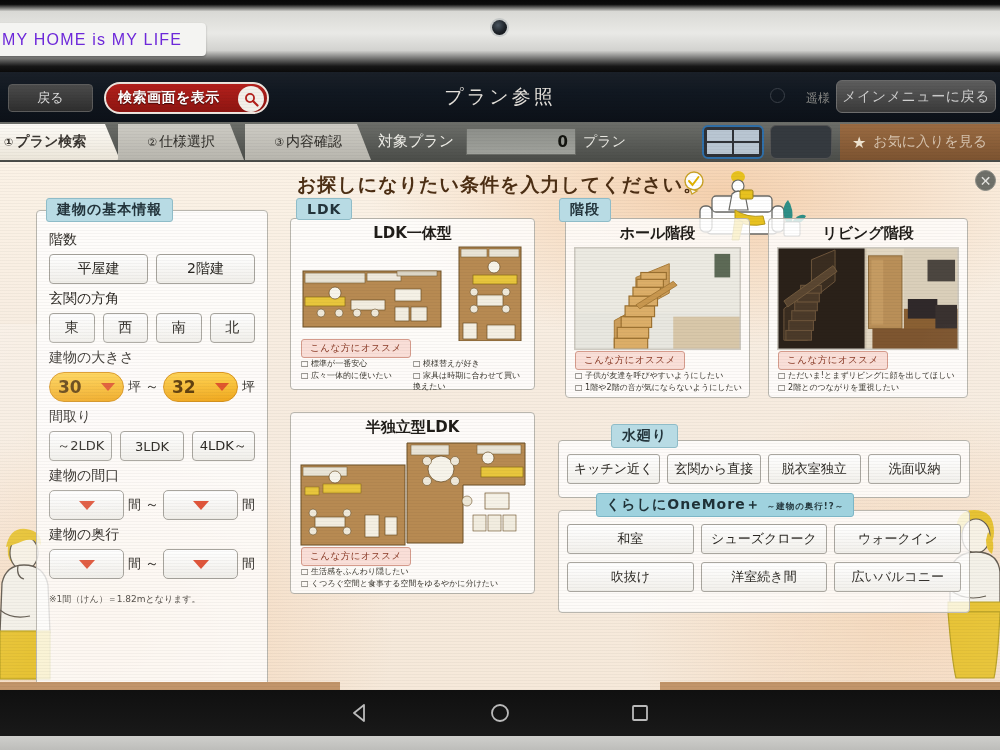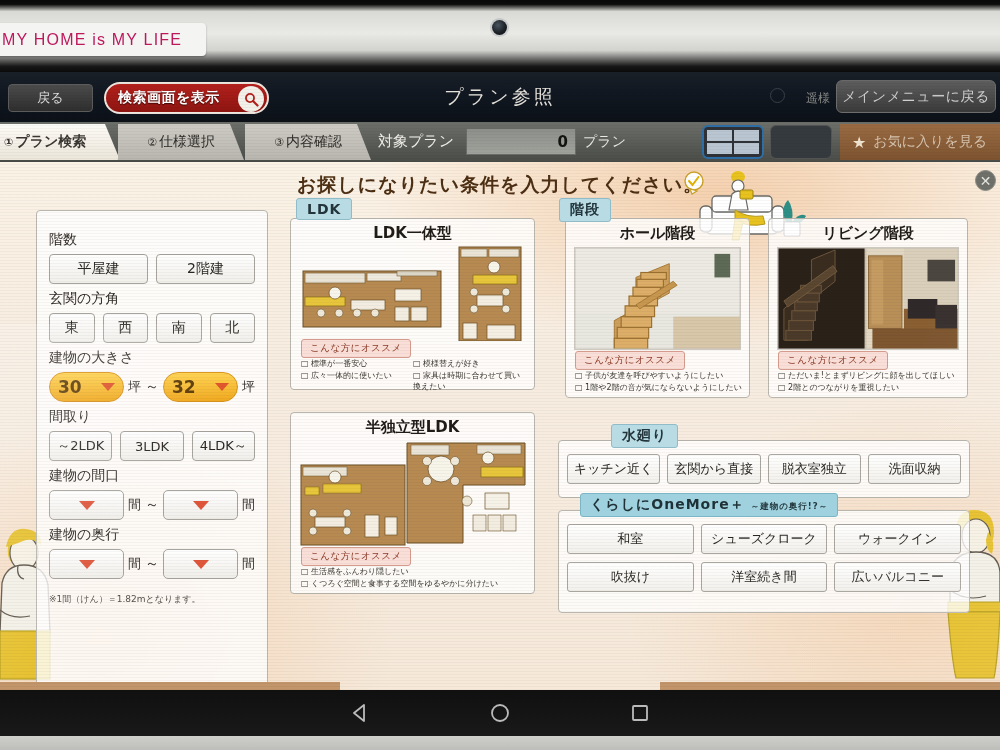--- a/index.html
+++ b/index.html
@@ -7,21 +7,21 @@
   body { font-family:"DejaVu Sans","Liberation Sans",sans-serif; }
 
   #frame { position:relative; width:1000px; height:750px; background:#1b1b1b; }
 
   
   .bezel-top { position:absolute; left:0; top:0; width:1000px; height:72px;
       background:linear-gradient(180deg,#080808 0%,#0c0c0c 6%,#d9d9d5 16%,#e9e9e6 46%,#d2d2cf 70%,#171717 92%,#0a0a0a 100%); }
   .sticker { position:absolute; left:-4px; top:23px; width:210px; height:33px;
       background:#f4f4f2; border-radius:4px; box-shadow:0 1px 2px rgba(0,0,0,.3);
       display:flex; align-items:center; padding-left:6px; }
-  .sticker span { font-size:16px; letter-spacing:1.2px; color:#be185d; font-family:"Liberation Sans",sans-serif; }
+  .sticker span { font-size:16px; letter-spacing:1.2px; color:#6d28d9; font-family:"Liberation Sans",sans-serif; }
   .camera { position:absolute; left:492px; top:20px; width:15px; height:15px; border-radius:50%;
       background:radial-gradient(circle at 40% 35%,#4a5560 0%,#1d2228 55%,#0a0c0e 100%);
       box-shadow:0 0 0 2px rgba(120,130,140,.25); }
 
   
   .appbar { position:absolute; left:0; top:72px; width:1000px; height:50px;
       background:linear-gradient(180deg,#1a2028 0%,#111821 40%,#0c1118 100%); overflow:hidden; }
   .btn-back { position:absolute; left:8px; top:84px; width:85px; height:28px;
       background:linear-gradient(180deg,#4b4b4b,#2e2e2e); border:1px solid #5b5b5b; border-radius:4px;
       color:#ddd; font-size:13px; display:flex; align-items:center; justify-content:center; }
@@ -261,20 +261,21 @@
     <svg class="person right" width="58" height="190" viewBox="0 0 58 190">
       <path d="M10 42 q0 -22 18 -22 q20 0 20 22 q0 10 -6 14 q-4 -16 -18 -14 q-12 2 -14 0z" fill="#e6c02a"></path>
       <ellipse cx="30" cy="46" rx="14" ry="17" fill="#f7f1e4" stroke="#5a5247" stroke-width="1.2"></ellipse>
       <path d="M42 42 q8 10 4 22 q-6 -4 -6 -14z" fill="#e6c02a"></path>
       <path d="M4 80 q6 -18 26 -18 q22 0 24 20 l0 32 h-50z" fill="#f3f0e7" stroke="#5a5247" stroke-width="1.3"></path>
       <path d="M4 100 q16 12 36 6" fill="none" stroke="#5a5247" stroke-width="1.2"></path>
       <rect x="2" y="112" width="54" height="10" fill="#e6c02a" stroke="#b59b16" stroke-width="1"></rect>
       <path d="M2 122 q4 50 8 66 h38 q4 -20 6 -66z" fill="#e6c02a" stroke="#b59b16" stroke-width="1.2"></path>
     </svg>
 
+    <div class="sect-tag" style="left:46px; top:36px;">建物の基本情報</div>
     <div class="panel" id="leftPanel">
 
       <div class="fld-label">階数</div>
       <div class="chiprow">
         <div class="chip">平屋建</div>
         <div class="chip">2階建</div>
       </div>
 
       <div class="fld-label">玄関の方角</div>
       <div class="chiprow">
@@ -488,21 +489,21 @@
     <div class="sect-tag" style="left:566px; top:262px;margin-left:45px;">水廻り</div>
     <div class="panel" id="waterPanel">
       <div class="btnrow" style="padding-top:13px;">
         <div class="wbtn">キッチン近く</div>
         <div class="wbtn">玄関から直接</div>
         <div class="wbtn">脱衣室独立</div>
         <div class="wbtn">洗面収納</div>
       </div>
     </div>
 
-    <div class="sect-tag tag-one" style="left:580px; top:331px; background:#9fd2de;">
+    <div class="sect-tag tag-one" style="left:596px; top:331px; background:#9fd2de;">
       <b>くらしにOneMore＋</b>
       <i>～建物の奥行!?～</i>
     </div>
     <div class="panel" id="oneMorePanel">
       <div class="btnrow" style="padding-top:13px;">
         <div class="wbtn">和室</div>
         <div class="wbtn">シューズクローク</div>
         <div class="wbtn">ウォークイン</div>
       </div>
       <div class="btnrow" style="padding-top:2px;">

